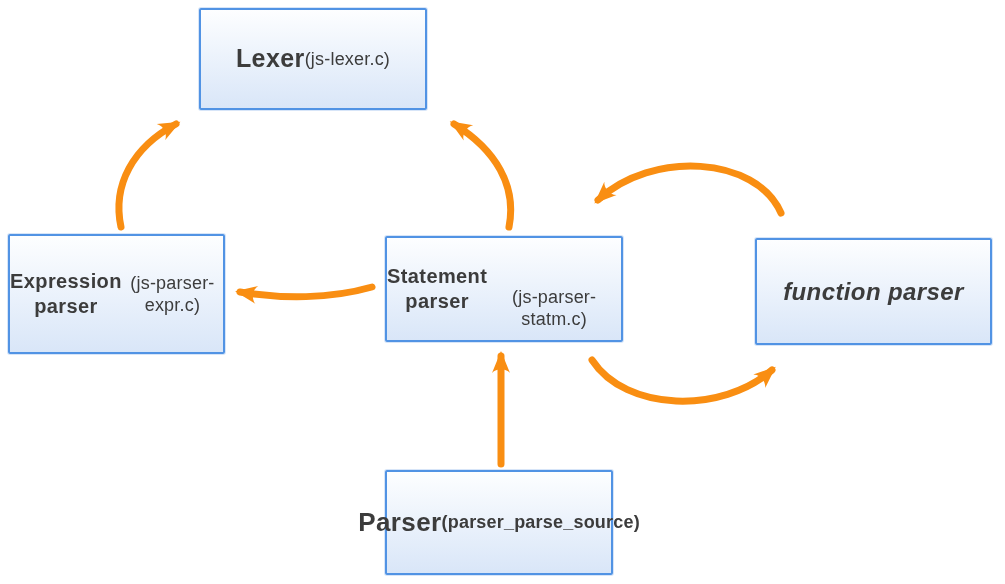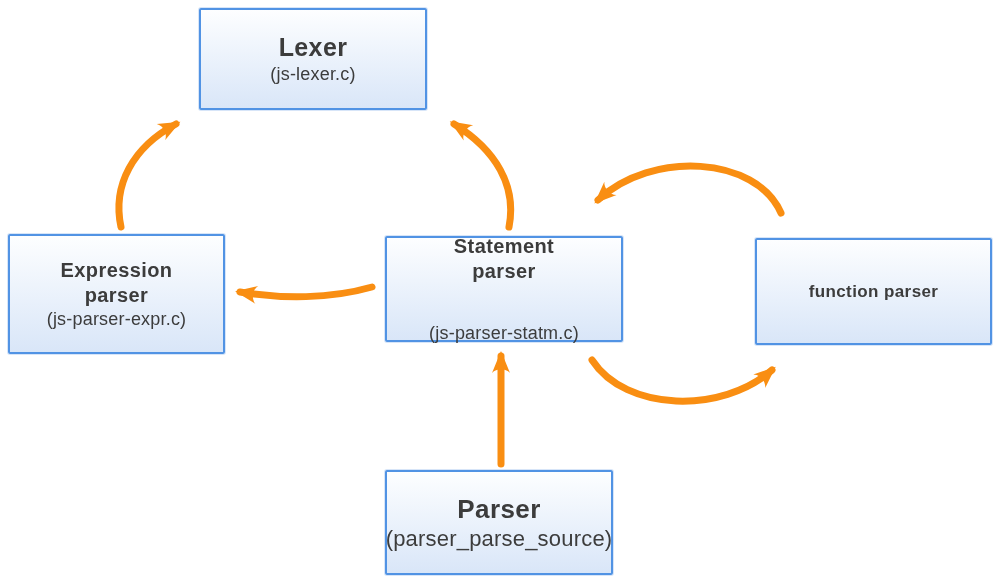--- a/index.html
+++ b/index.html
@@ -26,46 +26,46 @@
     stroke-linecap:round;
   }
   .node{
     position:absolute;
     box-sizing:border-box;
     border:2px solid var(--node-border);
     border-radius:2px;
     background:linear-gradient(to bottom,var(--node-fill-top) 0%,var(--node-fill-bottom) 100%);
     box-shadow:0 0 0 1px rgba(140,180,235,0.35);
     color:var(--text-color);
-    display:flex;flex-direction:column;justify-content:center;align-items:center;
+    display:flex;flex-direction:row;justify-content:center;align-items:center;
     text-align:center;
     line-height:1.25;
   }
   .node-title{white-space:pre-line;letter-spacing:0.4px;}
   .node-subtitle{letter-spacing:0.2px;}
 
   .n-lexer{left:199px;top:8px;width:228px;height:102px;}
   .n-lexer .node-title{font-size:25px;font-weight:700;}
   .n-lexer .node-subtitle{font-size:18px;}
 
   .n-expression{left:8px;top:234px;width:217px;height:120px;}
   .n-expression .node-title{font-size:20px;font-weight:600;}
   .n-expression .node-subtitle{font-size:18px;}
 
   .n-statement{left:385px;top:236px;width:238px;height:106px;}
   .n-statement .node-title{font-size:20px;font-weight:600;}
   .n-statement .node-subtitle{font-size:18px;margin-top:38px;}
 
   .n-function{left:755px;top:238px;width:237px;height:107px;}
-  .n-function .node-title{font-size:17px;font-weight:700;}
+  .n-function .node-title{font-size:24px;font-weight:700;font-style:italic;}
   .n-function .node-subtitle{font-size:18px;}
 
   .n-parser{left:385px;top:470px;width:228px;height:105px;}
   .n-parser .node-title{font-size:26px;font-weight:700;}
-  .n-parser .node-subtitle{font-size:22px;}
+  .n-parser .node-subtitle{font-size:18px;font-weight:bold;}
 </style>
 </head>
 <body>
 
 <div id="canvas">
 
   <svg id="arrow-layer" viewBox="0 0 1005 584" xmlns="http://www.w3.org/2000/svg">
     <defs>
       <marker id="ah" viewBox="0 0 24 20" refX="18" refY="10" markerWidth="24" markerHeight="20" markerUnits="userSpaceOnUse" orient="auto">
         <path d="M1,1 L23,10 L1,19 C6,14.5 6,5.5 1,1 Z" fill="#F98E12"></path>

